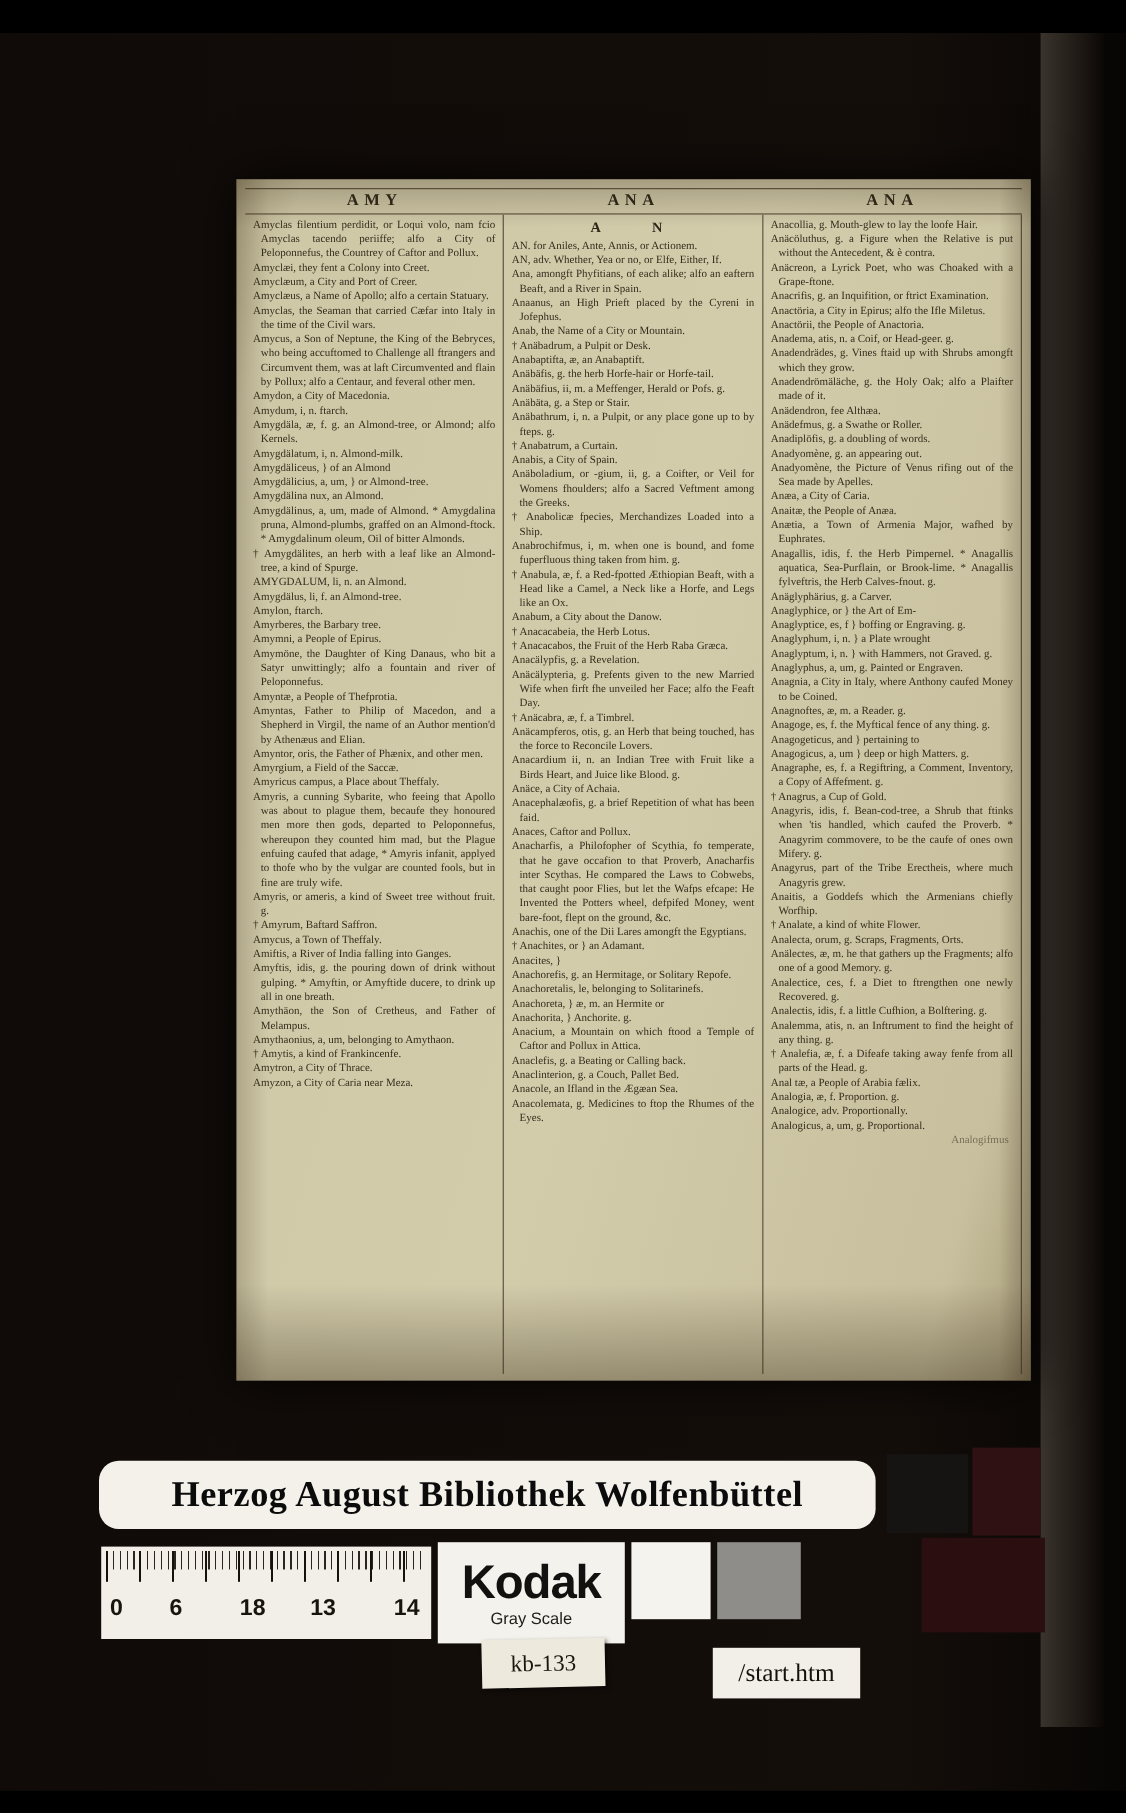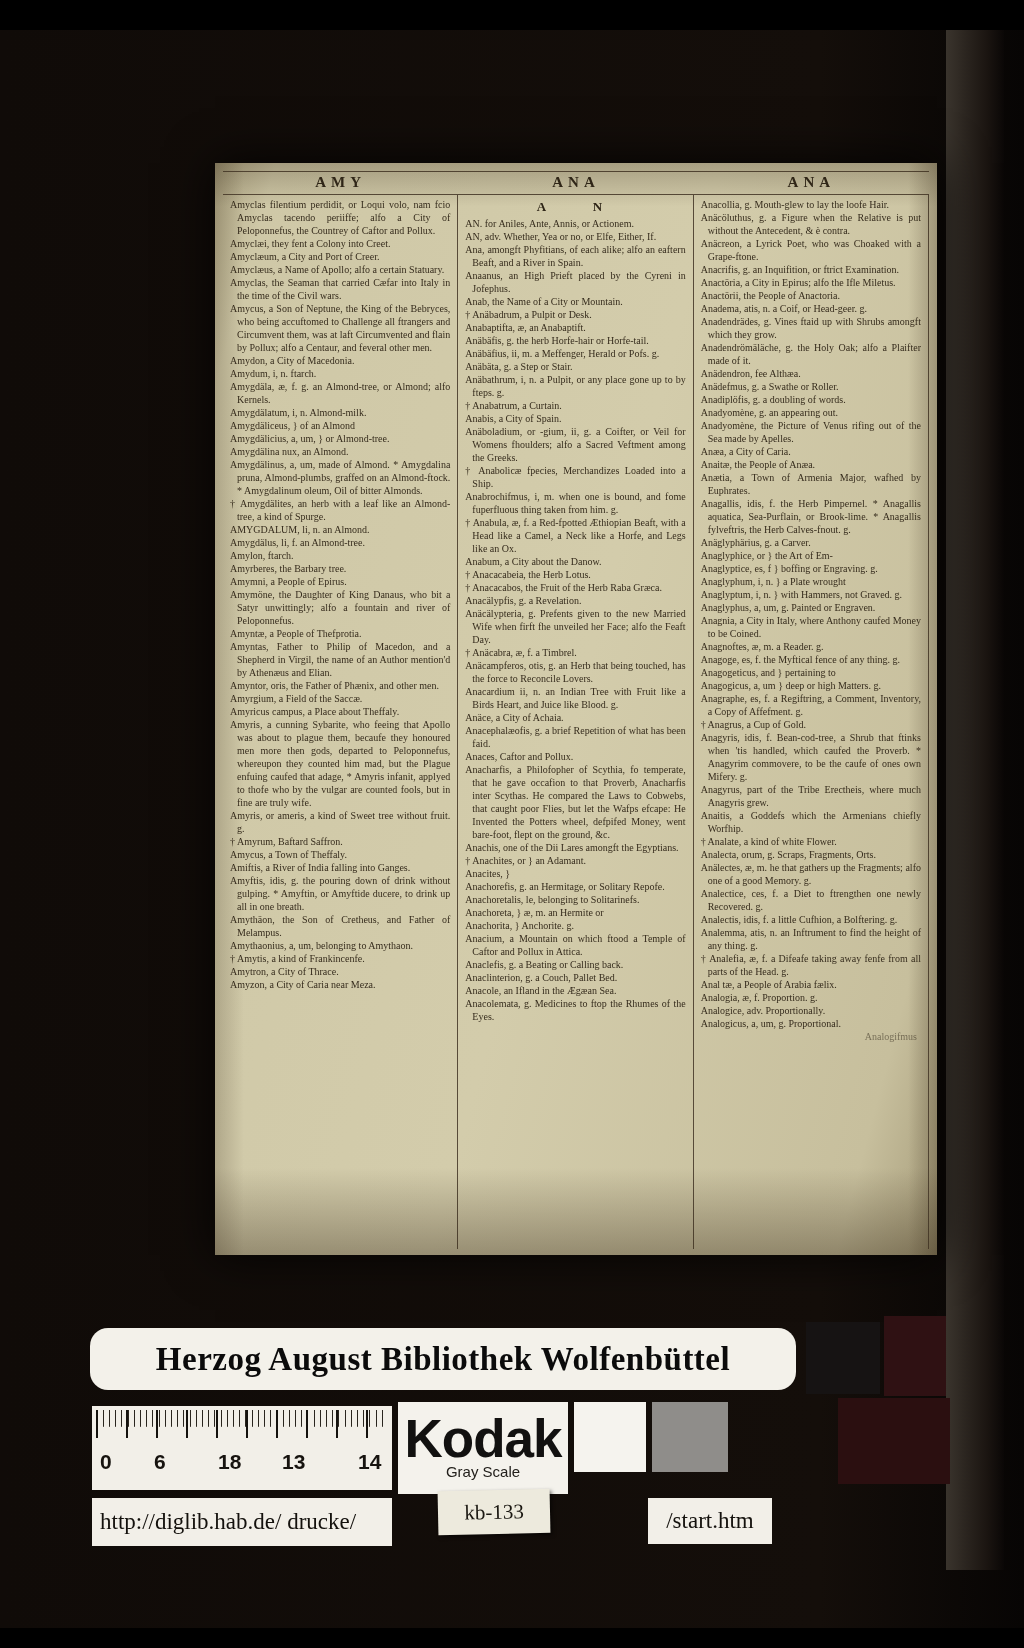--- a/index.html
+++ b/index.html
@@ -68,37 +68,37 @@
   .ruler-num{
     position:absolute;top:44px;font-family:"Liberation Sans",sans-serif;
     font-size:21px;font-weight:bold;color:#17130f;
   }
   .ruler-num.n0{left:8px;}.ruler-num.n1{left:62px;}.ruler-num.n2{left:126px;}
   .ruler-num.n3{left:190px;}.ruler-num.n4{left:254px;margin-left:12px;}
   .kodak-card{
     position:absolute;left:398px;top:1402px;width:170px;height:92px;background:#f4f2ec;
     display:flex;flex-direction:column;align-items:center;justify-content:center;
   }
-  .kodak-word{font-family:"Liberation Sans",sans-serif;font-weight:bold;font-size:53px;
+  .kodak-word{font-family:"Liberation Sans",sans-serif;font-weight:bold;font-size:43px;
     color:#121110;line-height:44px;letter-spacing:-1px;}
   .grayscale-word{font-family:"Liberation Sans",sans-serif;font-size:15px;color:#23201c;margin-top:2px;text-align:center;}
   .patch-white{position:absolute;left:574px;top:1402px;width:72px;height:70px;background:#f5f3ee;}
   .patch-gray{position:absolute;left:652px;top:1402px;width:76px;height:70px;background:#8f8d8a;}
   .patch-maroon{position:absolute;left:838px;top:1398px;width:112px;height:86px;background:#2b0f10;}
   .url-left{
     position:absolute;left:92px;top:1498px;width:300px;height:48px;background:#f2efe8;
     display:flex;align-items:center;padding-left:8px;font-size:23px;color:#14110d;box-sizing:border-box;
   }
   .kb-box{
     position:absolute;left:438px;top:1490px;width:112px;height:44px;background:#edeadd;
     display:flex;align-items:center;justify-content:center;font-size:21px;color:#1a1711;
     transform:rotate(-1.2deg);box-shadow:2px 2px 4px rgba(0,0,0,.5);
   }
   .url-right{
-    position:absolute;left:648px;top:1498px;width:124px;height:46px;background:#f2efe8;
+    position:absolute;left:648px;top:1498px;width:134px;height:46px;background:#f2efe8;
     display:flex;align-items:center;justify-content:center;font-size:23px;color:#14110d;
   }
 </style>
 </head>
 <body>
 
 <div class="scene">
   <div class="top-bar"></div>
   <div class="book-edge"></div>
 
@@ -259,18 +259,17 @@
   </div>
 
   <div class="kodak-card">
     <div class="kodak-word">Kodak</div>
     <div class="grayscale-word">Gray Scale</div>
   </div>
   <div class="patch-white"></div>
   <div class="patch-gray"></div>
   <div class="patch-maroon"></div>
 
-  <div class="url-left">http://diglib.hab.de/ drucke/</div>
   <div class="kb-box">kb-133</div>
   <div class="url-right">/start.htm</div>
 
   <div class="bottom-bar"></div>
 </div>
 
 </body></html>

